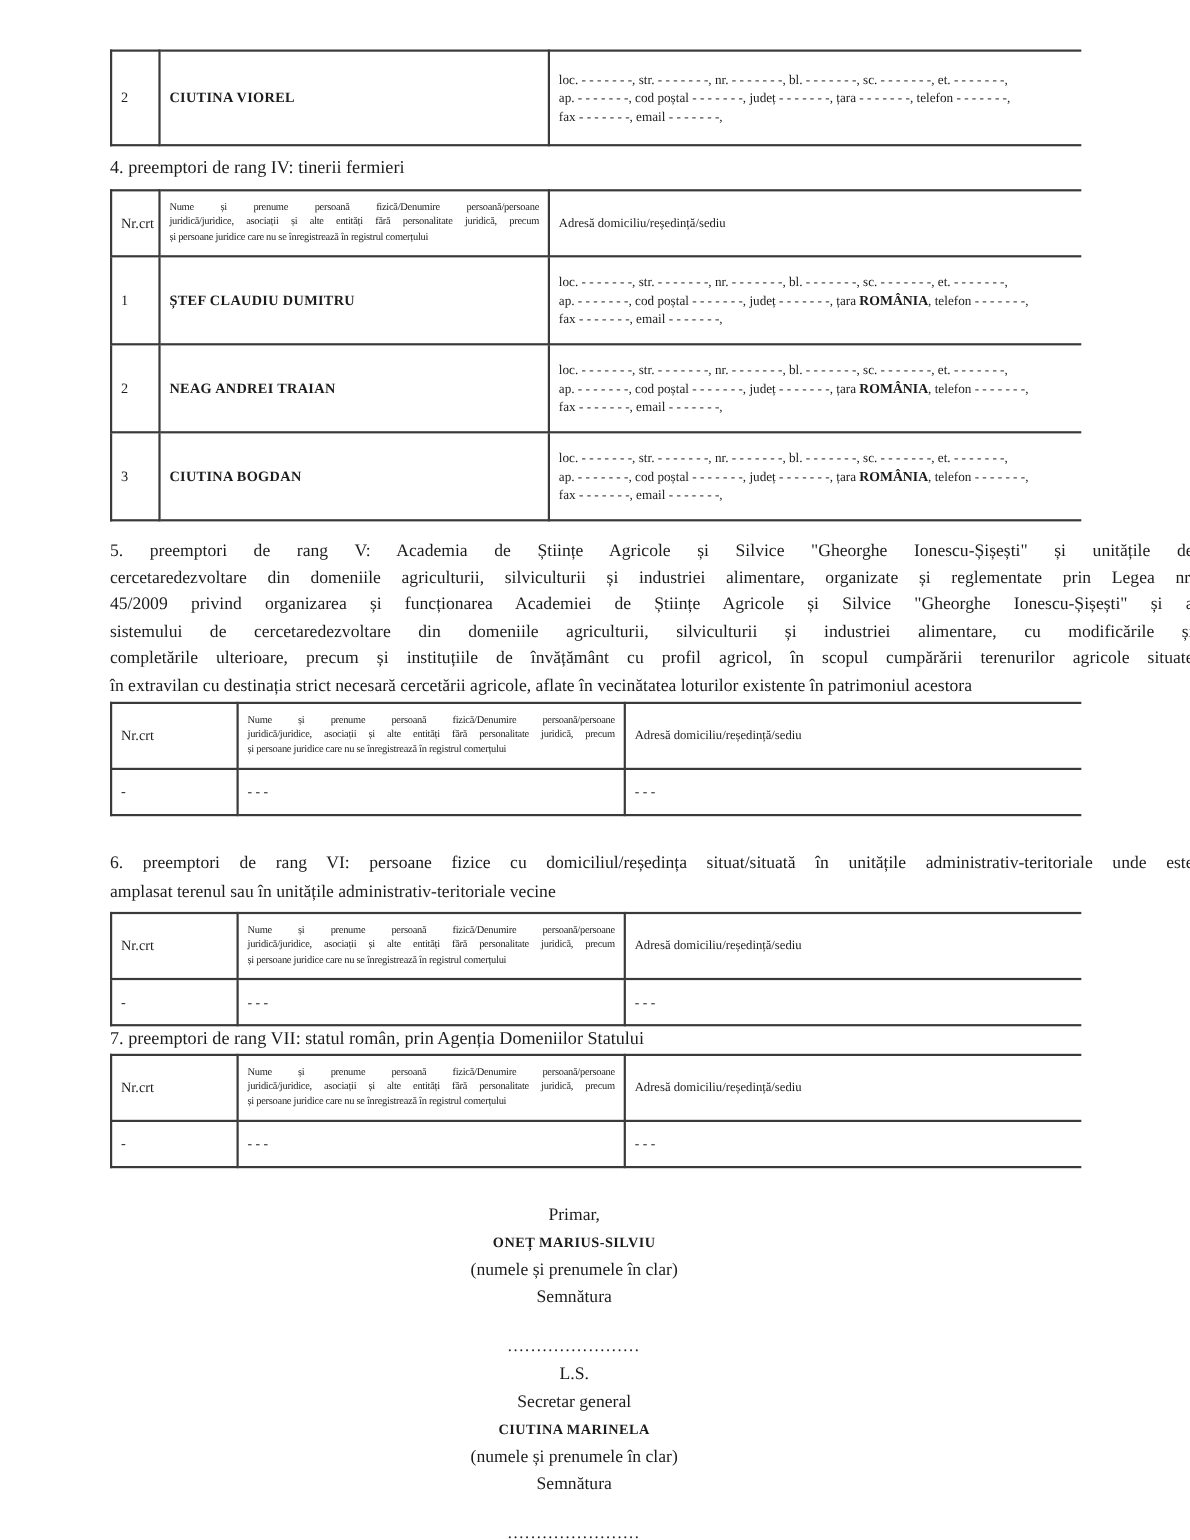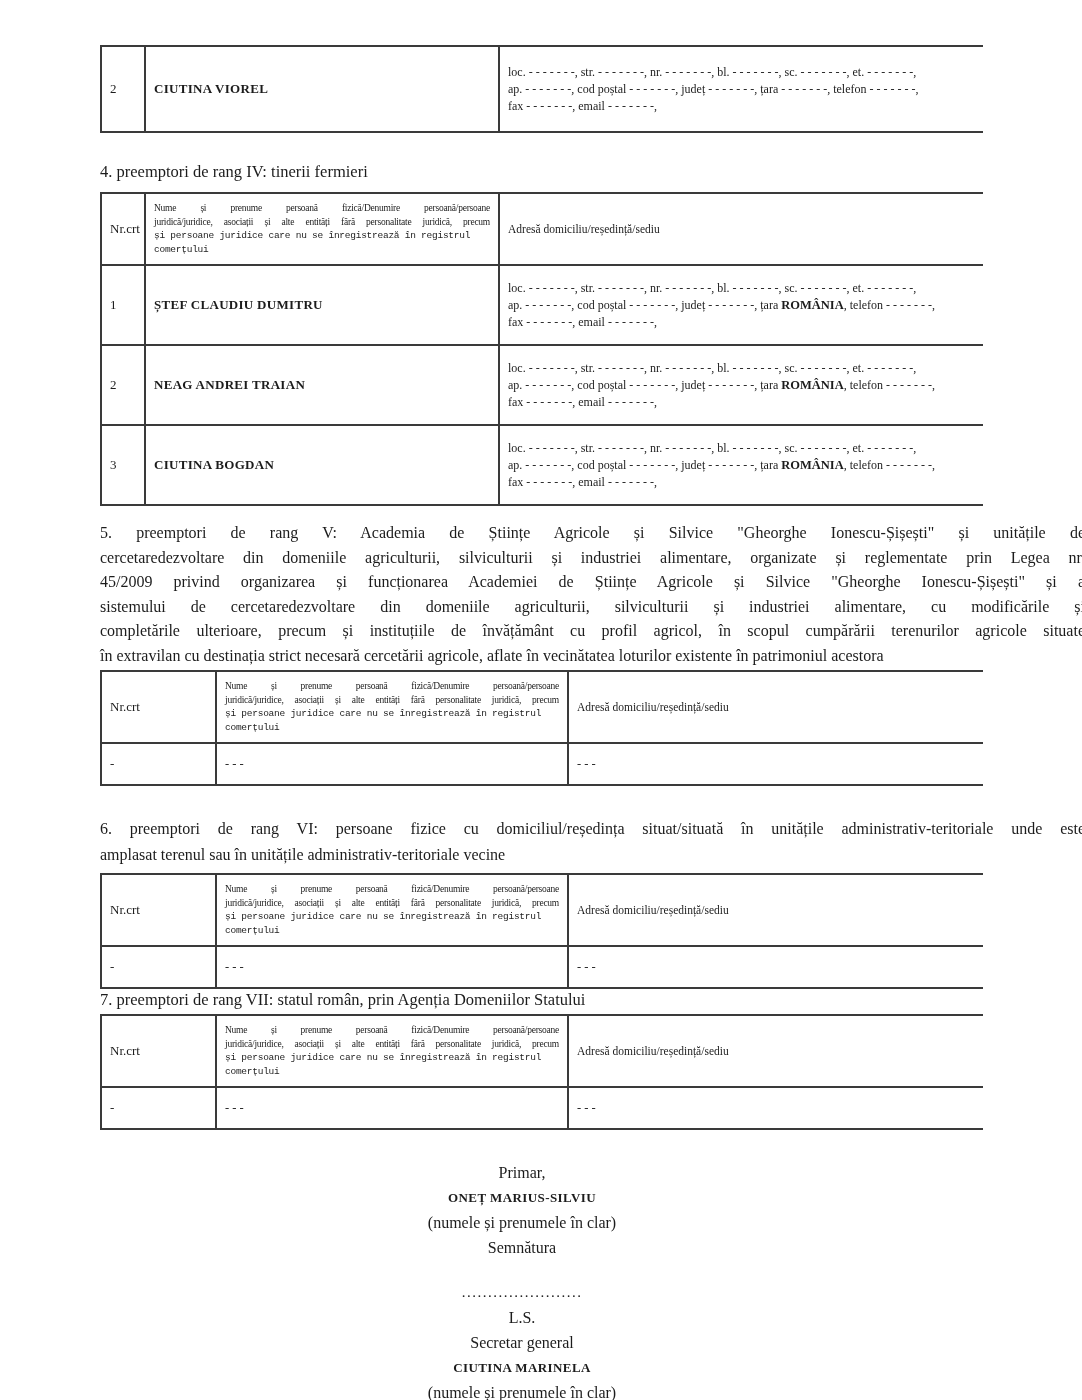--- a/index.html
+++ b/index.html
@@ -35,29 +35,29 @@
   .row-head td{height:42px;border-radius:12px;}
   .row-small td{height:24px;}
 
   .nr{font-size:13px;}
   .nrcrt{font-size:13px;}
   .pname{font-size:13px;font-weight:bold;letter-spacing:.3px;}
   .dash-cell{font-size:12.5px;}
 
   .namehead{font-size:9.5px;letter-spacing:-.25px;line-height:13.5px;}
   .namehead .jline{text-align:justify;text-align-last:justify;}
-  .namehead .jline-last{text-align:left;font-family:Liberation Mono, monospace;}
+  .namehead .jline-last{text-align:left;}
 
   .addrhead{font-size:11.5px;}
 
   .addr{font-size:12px;line-height:17px;}
   .addr b{font-size:12.5px;}
 
   .h-section{font-size:16.5px;line-height:22px;}
-  .h4{margin-top:28px;}
+  .h4{margin-top:8px;}
   .h7{}
 
   .para{width:985px;font-size:16px;line-height:24.5px;}
   .para .pline{text-align:justify;text-align-last:justify;white-space:nowrap;}
   .para .pline-last{text-align:left;}
   .p5{margin-top:15px;}
   .p6{margin-top:30px;line-height:26px;}
 
   .m-toptable{margin-top:45px;}
   .m-t4{margin-top:9px;}

